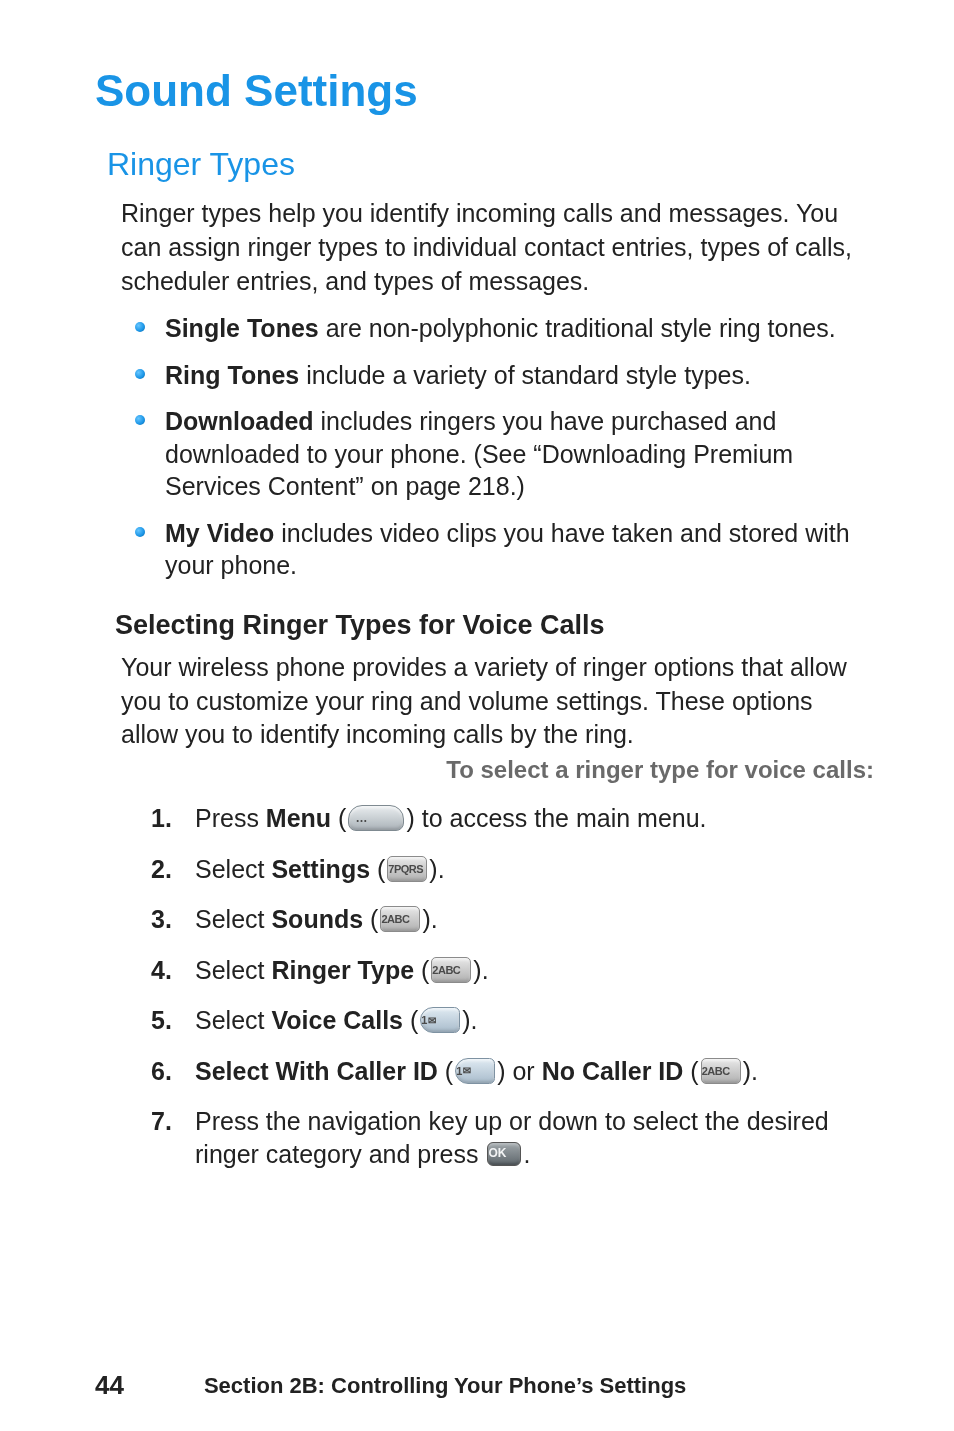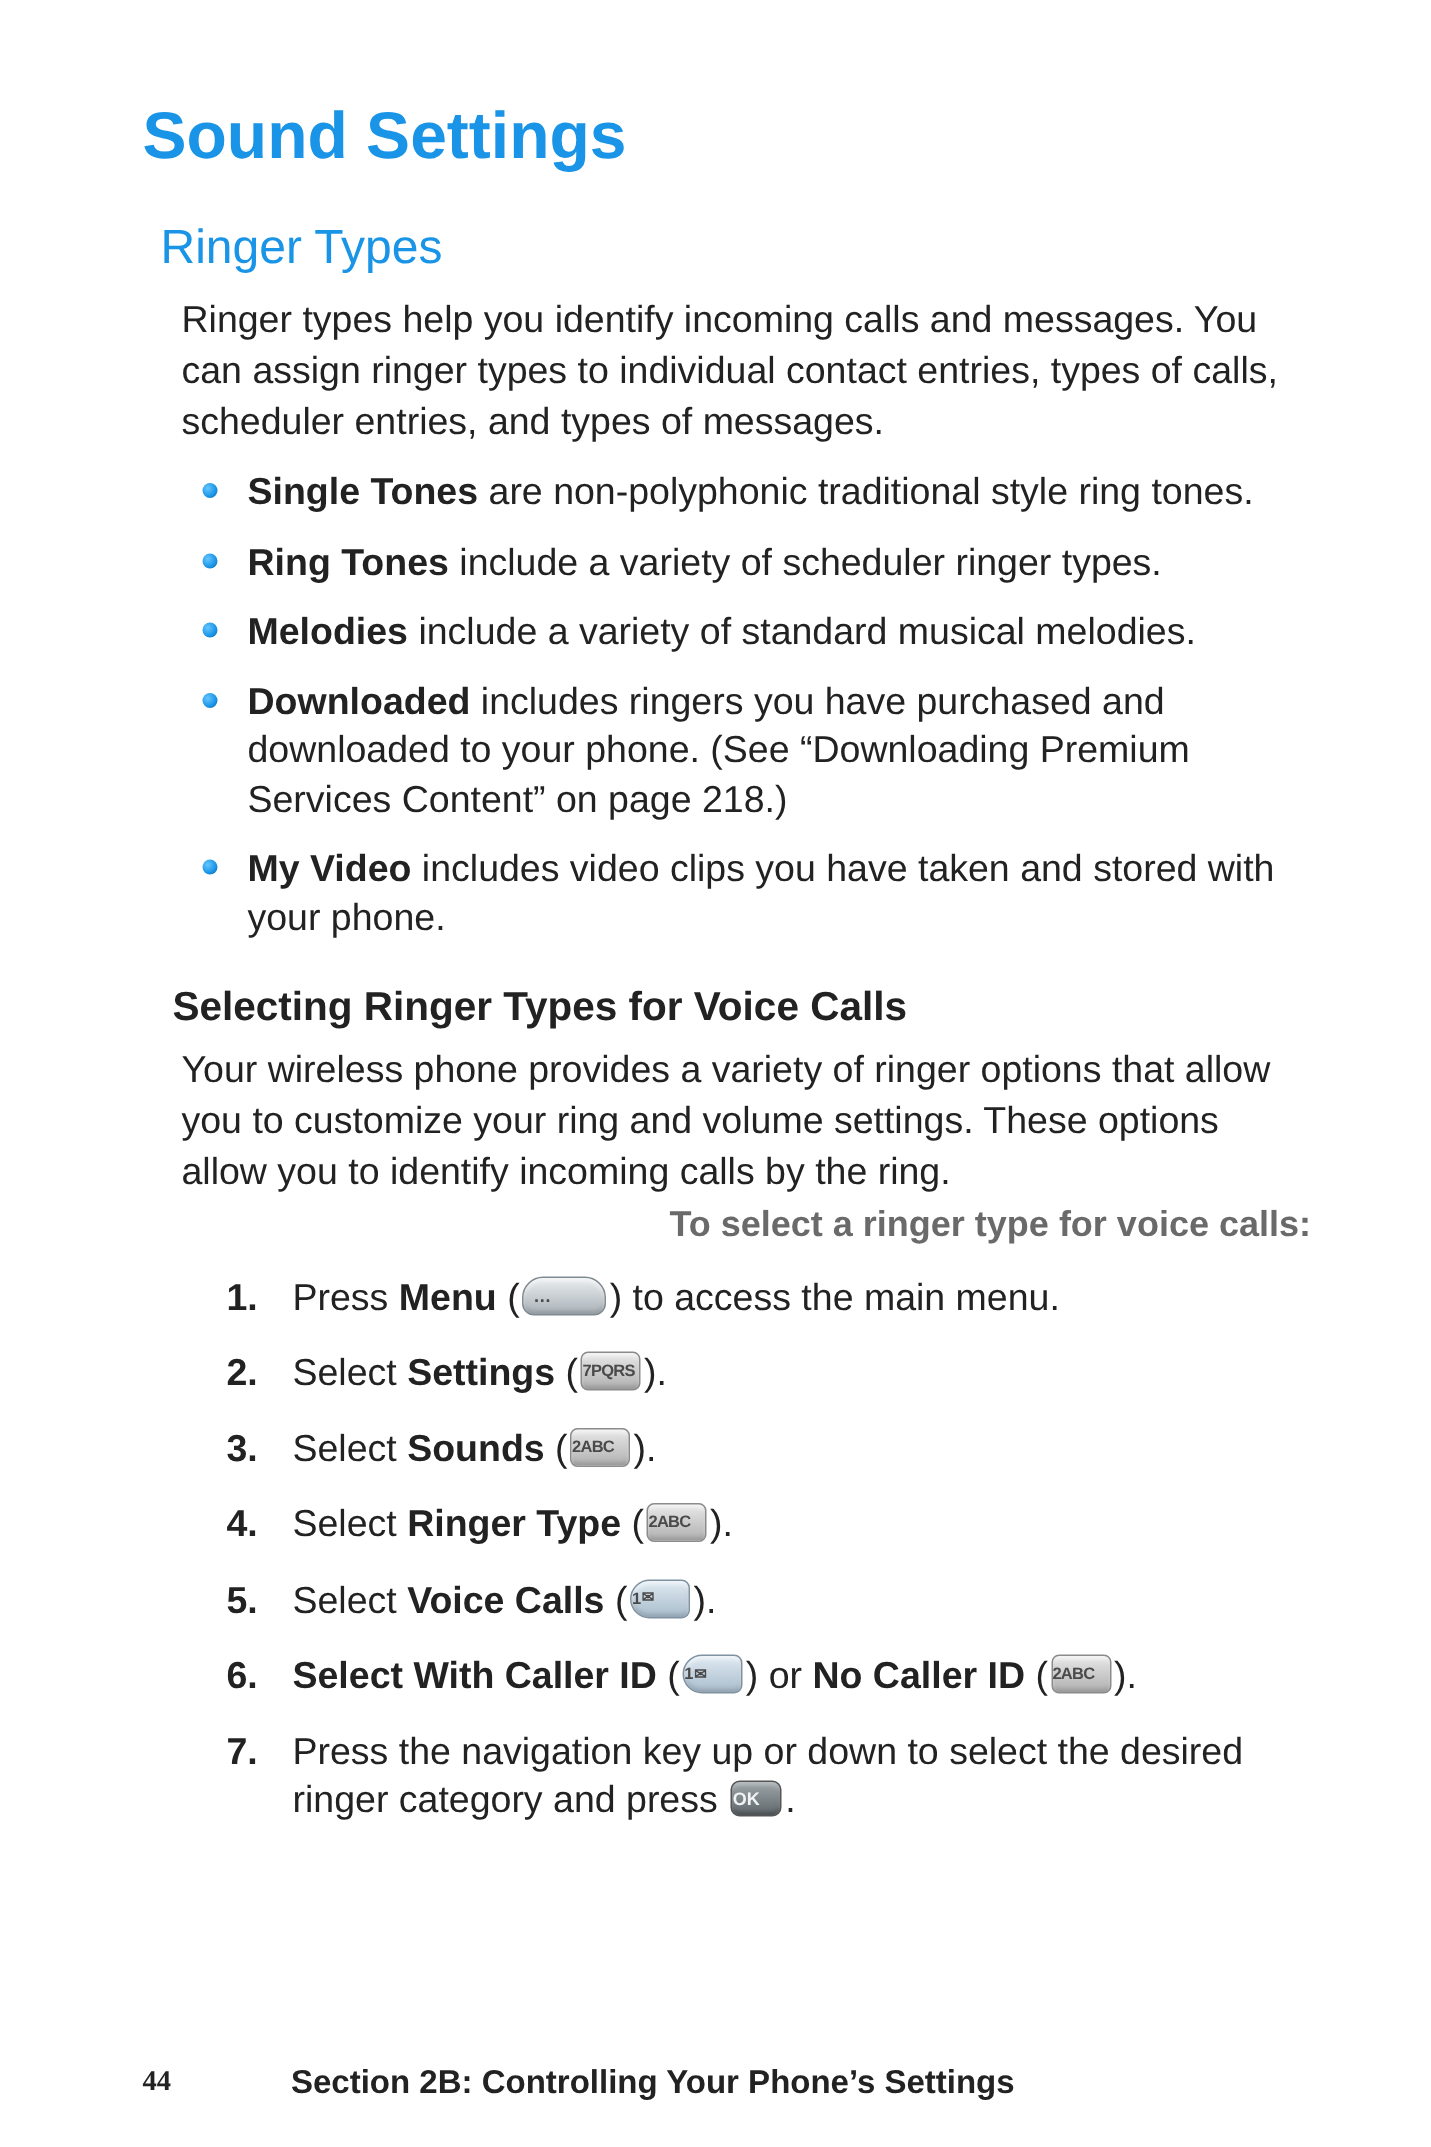--- a/index.html
+++ b/index.html
@@ -162,22 +162,21 @@
     margin-left: 1px;
   }
   .footer {
     display: flex;
     align-items: center;
     gap: 80px;
     margin-top: 30px;
   }
   .page-num {
     font-weight: 700;
-    font-size: 19px;
-    font-family: Liberation Serif, serif;
+    font-size: 26px;
   }
   .footer-text {
     font-weight: 700;
     font-size: 22px;
   }
 </style>
 </head>
 <body>
 
 <div class="page">
@@ -186,24 +185,21 @@
 
     <h2 class="subtitle">Ringer Types</h2>
 
     <p class="intro">Ringer types help you identify incoming calls and messages. You can assign ringer types to individual contact entries, types of calls, scheduler entries, and types of messages.</p>
 
     <ul class="bullets">
       <li>
         <span class="bold">Single Tones</span><span> are non-polyphonic traditional style ring tones.</span>
       </li>
       <li>
-        <span class="bold">Ring Tones</span><span> include a variety of scheduler ringer types.</span>
-      </li>
-      <li>
-        <span class="bold">Melodies</span><span> include a variety of standard musical melodies.</span>
+        <span class="bold">Ring Tones</span><span> include a variety of standard style types.</span>
       </li>
       <li>
         <span class="bold">Downloaded</span><span> includes ringers you have purchased and downloaded to your phone. (See “Downloading Premium Services Content” on page 218.)</span>
       </li>
       <li>
         <span class="bold">My Video</span><span> includes video clips you have taken and stored with your phone.</span>
       </li>
     </ul>
 
     <h3 class="subsection">Selecting Ringer Types for Voice Calls</h3>

